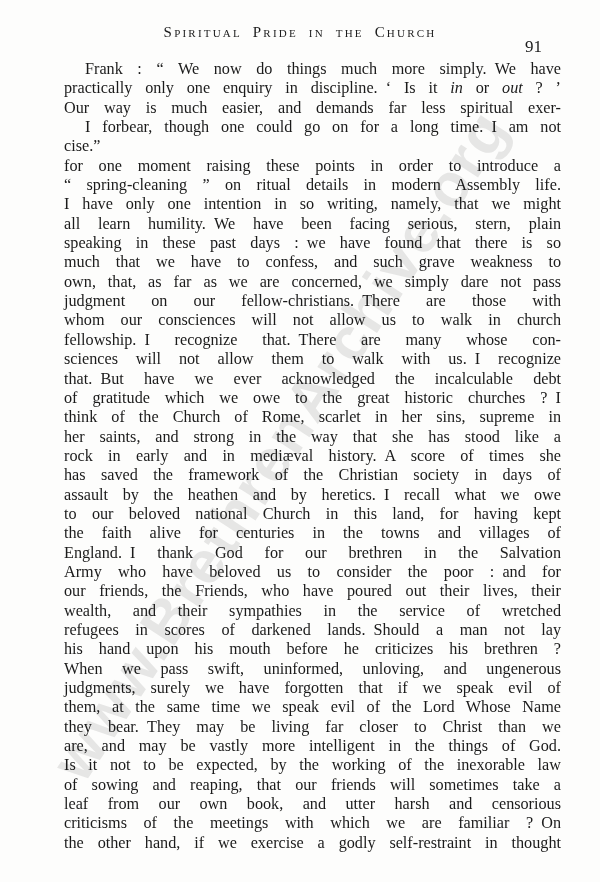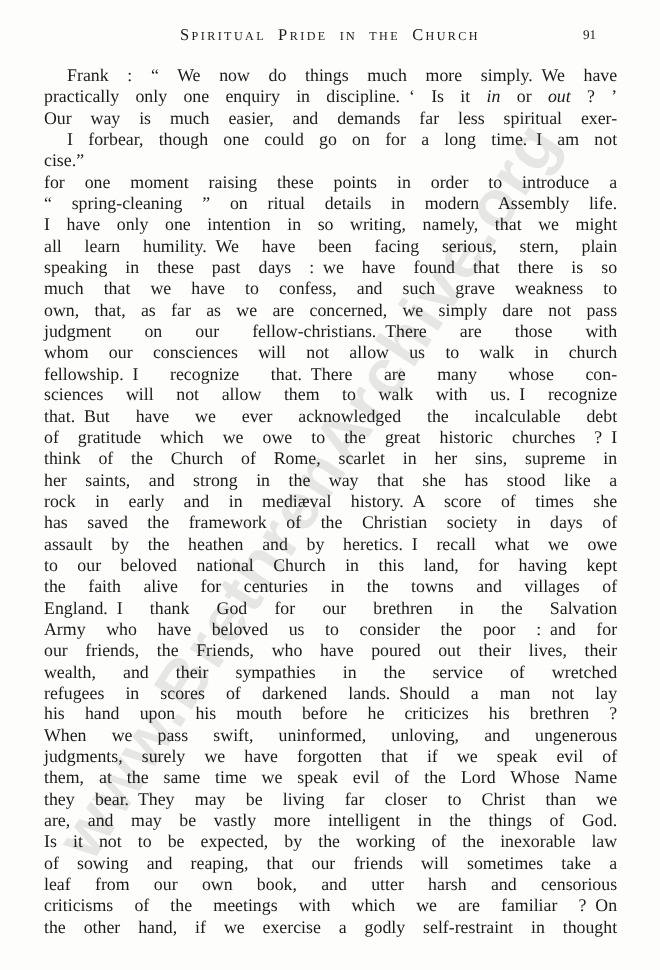--- a/index.html
+++ b/index.html
@@ -40,38 +40,39 @@
     transform: translateX(-50%);
     font-variant: small-caps;
     font-size: 15px;
     letter-spacing: 2.2px;
     word-spacing: 5px;
     white-space: nowrap;
   }
   .page-number {
     position: absolute;
     right: 18px;
-    top: 0;
-    font-size: 12px;
+    top: 13px;
+    font-size: 17px;
     text-align: center;
   }
   .page-body {
     position: absolute;
     left: 40px;
     top: 60px;
     width: 521px;
     z-index: 1;
     font-size: 16.2px;
     line-height: 19.35px;
   }
   .line {
     text-align: justify;
     text-align-last: justify;
     text-justify: inter-word;
     white-space: normal;
+    margin-left: 24px;
   }
   .line.end { text-align-last: left; }
   .line.indent { text-indent: 21px; }
   .line i { }
 </style>
 </head>
 <body>
 
 <div class="page">
 

